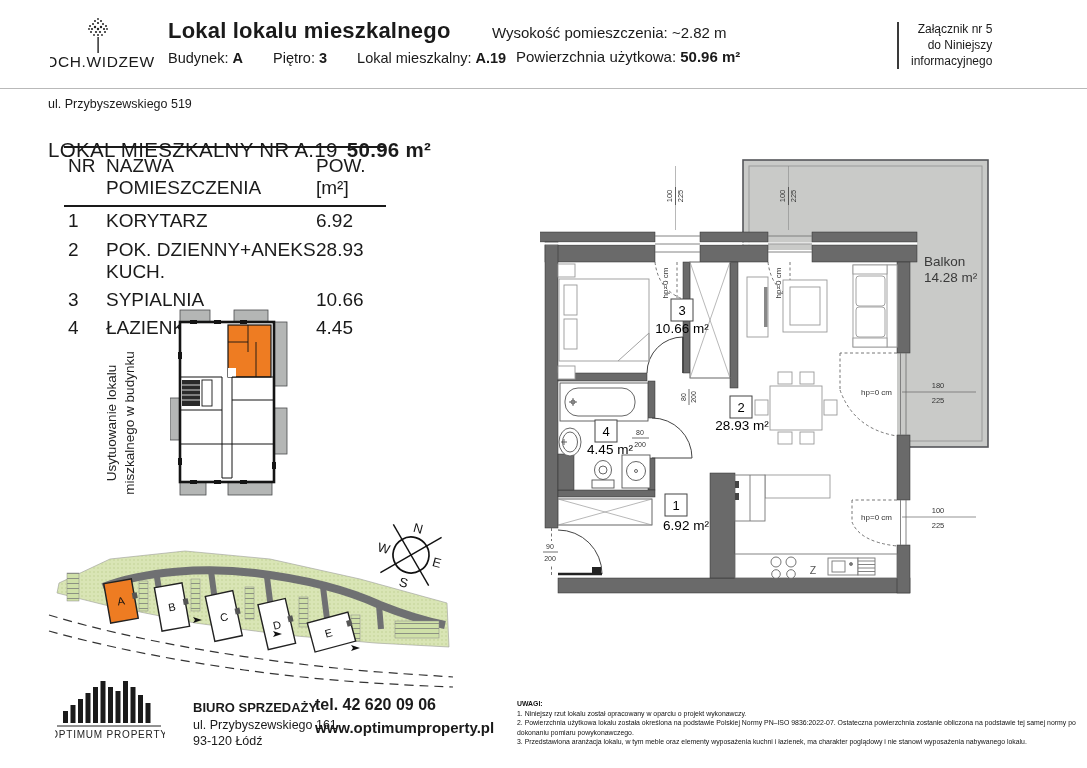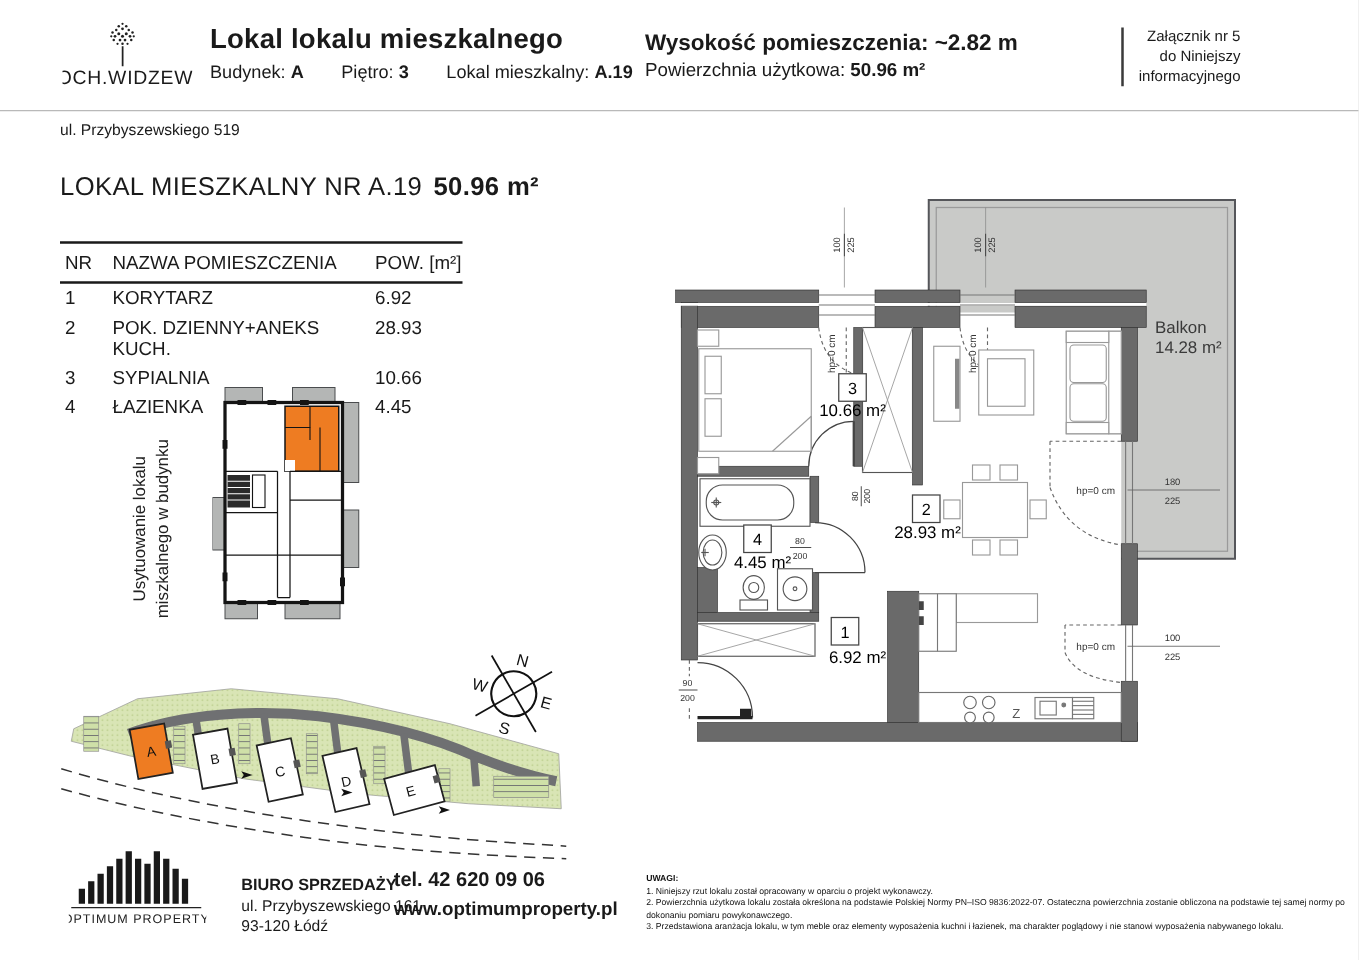--- a/index.html
+++ b/index.html
@@ -4,30 +4,30 @@
 <style>
   html,body{margin:0;padding:0;background:#e9e9e9;}
   .page{position:relative;width:1087px;height:768px;background:#fff;overflow:hidden;
         font-family:"Liberation Sans","DejaVu Sans",sans-serif;color:#1a1a1a;outline:1px solid #d6d6d6;}
   .abs{position:absolute;}
   
   .hdr-title{left:168px;top:18px;font-size:22px;font-weight:700;letter-spacing:.2px;}
   .hdr-sub{left:168px;top:50px;font-size:14.5px;}
   .hdr-sub b{font-weight:700;}
   .hdr-sub .gap{display:inline-block;width:26px;}
-  .metrics1{left:516px;top:24px;font-size:18px;font-weight:700;}
+  .metrics1{left:492px;top:24px;font-size:15px;font-weight:400;}
   .metrics2{left:516px;top:48px;font-size:15px;}
   .metrics2 b{font-weight:700;}
   .attach{left:897px;top:22px;border-left:2px solid #3a3a3a;padding-left:12px;font-size:12px;line-height:1.32;text-align:right;}
   .rule{left:0;top:88px;width:1087px;height:1px;background:#b9b9b9;}
   
   .address{left:48px;top:97px;font-size:12.5px;}
   .lok-title{left:48px;top:111px;font-size:20.5px;letter-spacing:.3px;margin-top:27px;}
   .lok-title b{font-weight:700;margin-left:9px;}
-  .tbl{left:48px;top:146px;width:322px;font-size:15px;margin-top:47px;}
+  .tbl{left:64px;top:146px;width:322px;font-size:19px;}
   .tbl .hrow{display:grid;grid-template-columns:38px 1fr 70px;border-top:2px solid #1a1a1a;
              border-bottom:2px solid #1a1a1a;padding:7px 0 6px 4px;}
   .tbl .row{display:grid;grid-template-columns:38px 1fr 70px;padding:3.2px 0 3.2px 4px;}
   .tbl .area{font-weight:400;}
   .loc-label{left:12px;top:404px;width:220px;height:38px;transform:rotate(-90deg);
              font-size:13.5px;line-height:1.3;text-align:center;color:#222;}
   
   .office{left:193px;top:700px;font-size:12.5px;line-height:1.3;}
   .office .t{font-weight:700;font-size:13px;}
   .contact-tel{left:315px;top:696px;font-size:16px;font-weight:700;}

